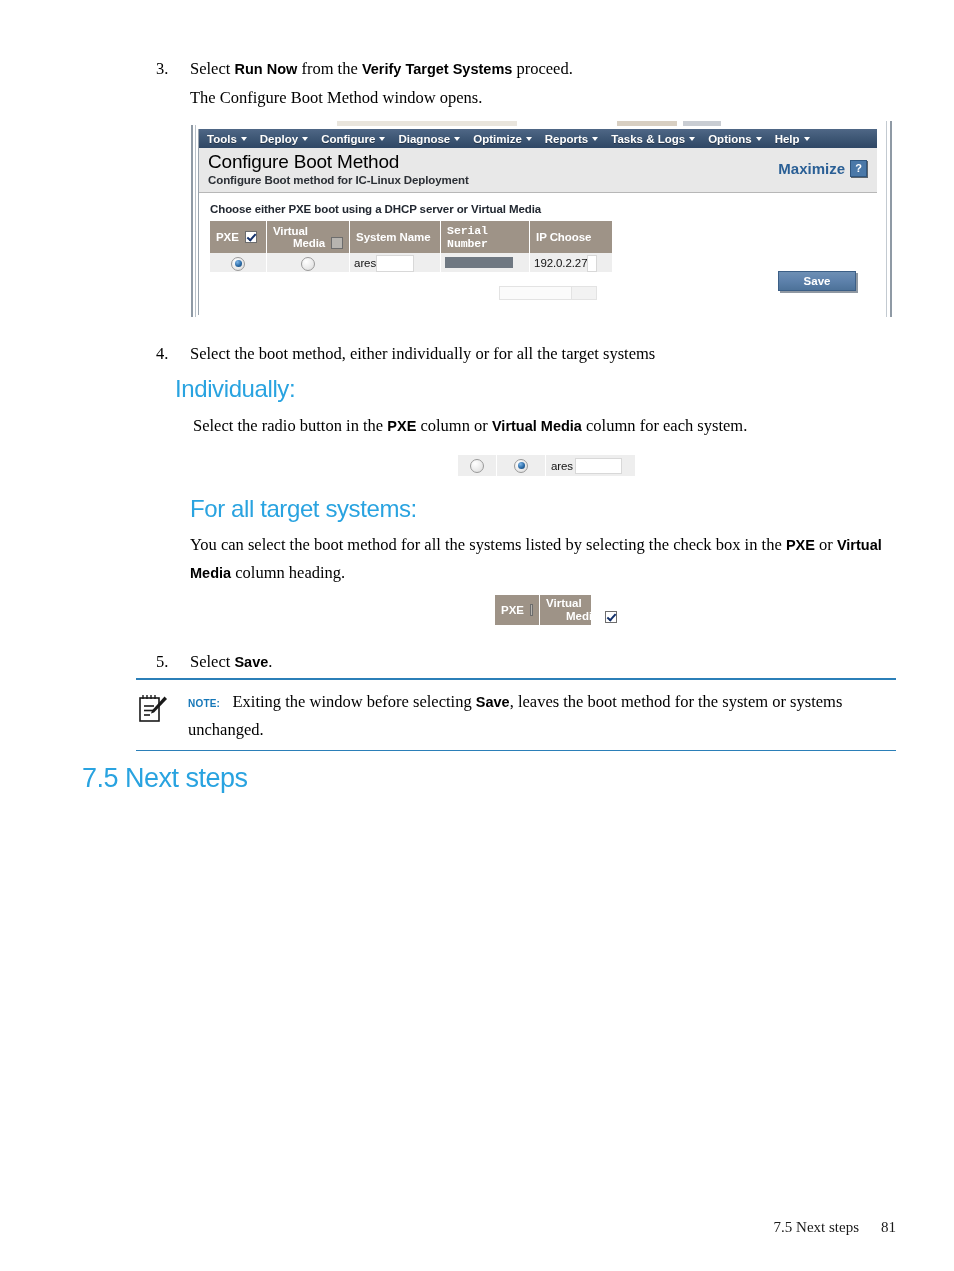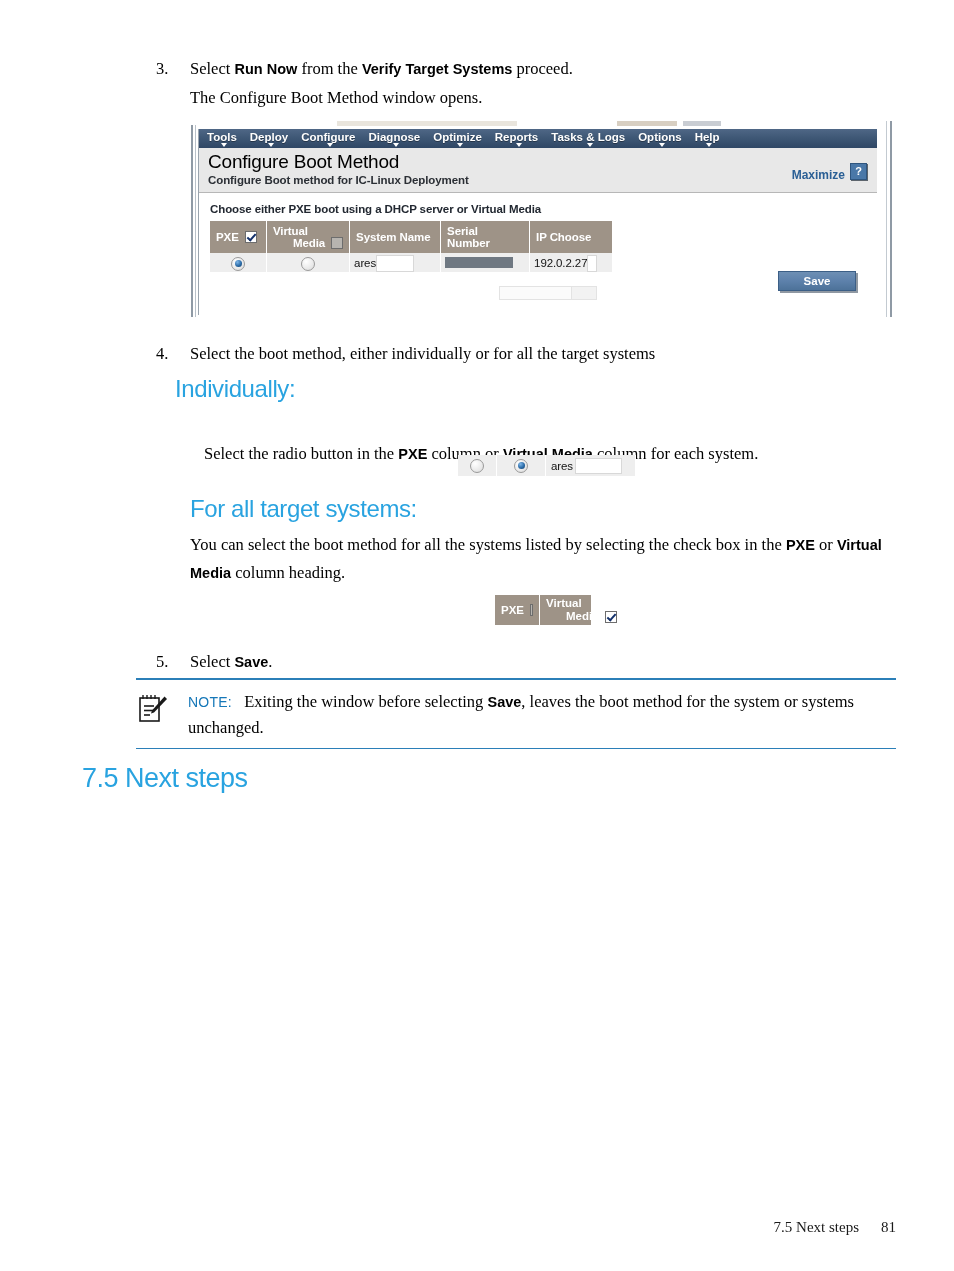--- a/index.html
+++ b/index.html
@@ -85,22 +85,22 @@
     padding-top: 3px;
   }
   .note-text {
     flex: 1 1 auto;
     font-size: 16.5px;
     line-height: 26px;
   }
   .note-label {
     color: #1577b8;
     font-family: "Liberation Sans", sans-serif;
-    font-weight: normal;
-    font-size: 14px;
+    font-weight: bold;
+    font-size: 10px;
     letter-spacing: 0.2px;
   }
 
   
   .footer {
     position: absolute;
     left: 0;
     top: 1219px;
     width: 954px;
     text-align: right;
@@ -177,21 +177,20 @@
   .menu-item {
     color: #ffffff;
     font-family: "Liberation Sans", sans-serif;
     font-size: 11.5px;
     font-weight: bold;
     margin-right: 13px;
     white-space: nowrap;
     display: flex;
     align-items: center;
     text-shadow: 0 1px 0 rgba(0,0,0,.35);
-    flex-direction: column;
   }
   .caret {
     display: inline-block;
     margin-left: 4px;
     width: 0; height: 0;
     border-left: 3.5px solid transparent;
     border-right: 3.5px solid transparent;
     border-top: 4px solid #ffffff;
   }
 
@@ -221,25 +220,24 @@
   }
   .maximize {
     position: absolute;
     right: 10px;
     top: 12px;
     display: flex;
     align-items: center;
   }
   .maximize-label {
     font-family: "Liberation Sans", sans-serif;
-    font-size: 12px;
+    font-size: 15px;
     color: #2a5f95;
     font-weight: bold;
     margin-right: 5px;
-    margin-top: 8px;
   }
   .help-btn {
     width: 15px; height: 15px;
     background: #4a78a8;
     border: 1px solid #2f567f;
     color: #ffffff;
     font-family: "Liberation Sans", sans-serif;
     font-size: 11px;
     font-weight: bold;
     text-align: center;
@@ -531,21 +529,21 @@
               <th style="width:56px;">
                 <span class="th-stack">
                   <span style="display:block;">Virtual</span>
                   <span class="r2">
                       <span>Media</span>
                       <span class="cbox grey"></span>
                     </span>
                 </span>
               </th>
               <th style="width:78px;">System Name</th>
-              <th style="width:76px;">Serial Number</th>
+              <th style="width:76px;font-family:Liberation Mono, monospace;">Serial Number</th>
               <th style="width:70px;">IP Choose</th>
             </tr>
           </thead>
           <tbody>
             <tr>
               <td style="text-align:center;"><span class="radio on"></span></td>
               <td style="text-align:center;"><span class="radio"></span></td>
               <td><span class="celltext">ares</span><span class="cellinput" style="width:36px;"></span></td>
               <td><span class="redacted" style="width:68px;"></span></td>
               <td><span class="celltext">192.0.2.27</span><span class="cellinput" style="width:8px;"></span></td>
@@ -560,21 +558,21 @@
     </div>
   </div>
 
   <div class="step" style="left:156px; top:340px; width:740px;">
     <div class="step-num">4.</div>
     <div class="step-body">Select the boot method, either individually or for all the target systems</div>
   </div>
 
   <div class="subhead" style="left:175px; top:375px; font-size:24px;">Individually:</div>
 
-  <div class="para" style="left:204px; top:412px; width:710px;margin-top:28px;"><span>Select the radio button in the </span><span class="b">PXE</span><span> column or </span><span class="b">Virtual Media</span><span> column for each system.</span></div>
+  <div class="para" style="left:193px; top:412px; width:710px;"><span>Select the radio button in the </span><span class="b">PXE</span><span> column or </span><span class="b">Virtual Media</span><span> column for each system.</span></div>
 
   <div class="fig-individually">
     <div class="cell c1">
         <span class="radio"></span>
       </div>
     <div class="cell c2">
         <span class="radio on"></span>
       </div>
     <div class="cell c3">
         <span class="celltext">ares</span>

